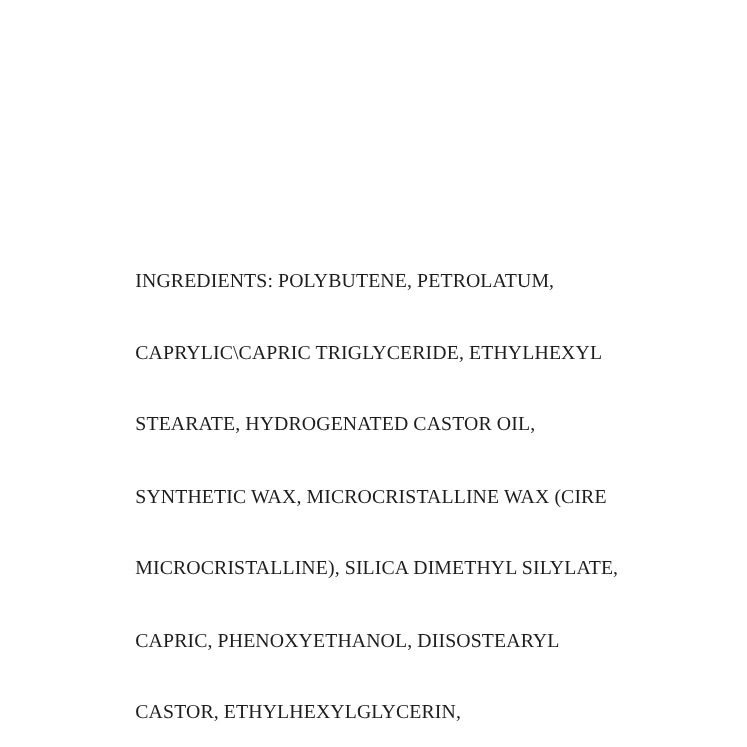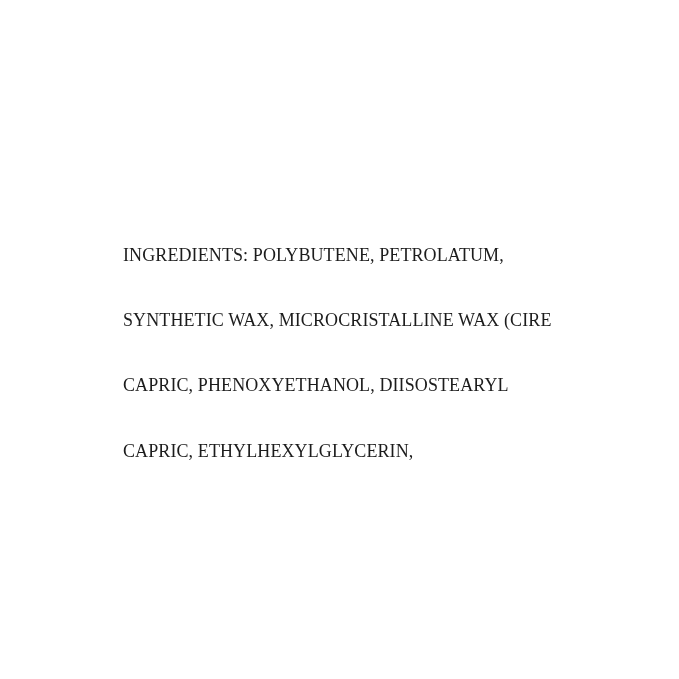--- a/index.html
+++ b/index.html
@@ -29,22 +29,25 @@
   .line {
     height: 21.8px;
   }
 </style>
 </head>
 <body>
 
 <div class="canvas">
   <div class="ingredients-block">
     <div class="line">INGREDIENTS: POLYBUTENE, PETROLATUM,</div>
+    <div class="line">CAPRYLIC\CAPRIC TRIGLYCERIDE, ETHYLHEXYL</div>
+    <div class="line">STEARATE, HYDROGENATED CASTOR OIL,</div>
     <div class="line">SYNTHETIC WAX, MICROCRISTALLINE WAX (CIRE</div>
+    <div class="line">MICROCRISTALLINE), SILICA DIMETHYL SILYLATE,</div>
     <div class="line">CAPRIC, PHENOXYETHANOL, DIISOSTEARYL</div>
-    <div class="line">CAPRIC, ETHYLHEXYLGLYCERIN,</div>
+    <div class="line">CASTOR, ETHYLHEXYLGLYCERIN,</div>
     
     
     
     
     
   </div>
 </div>
 
 </body></html>

